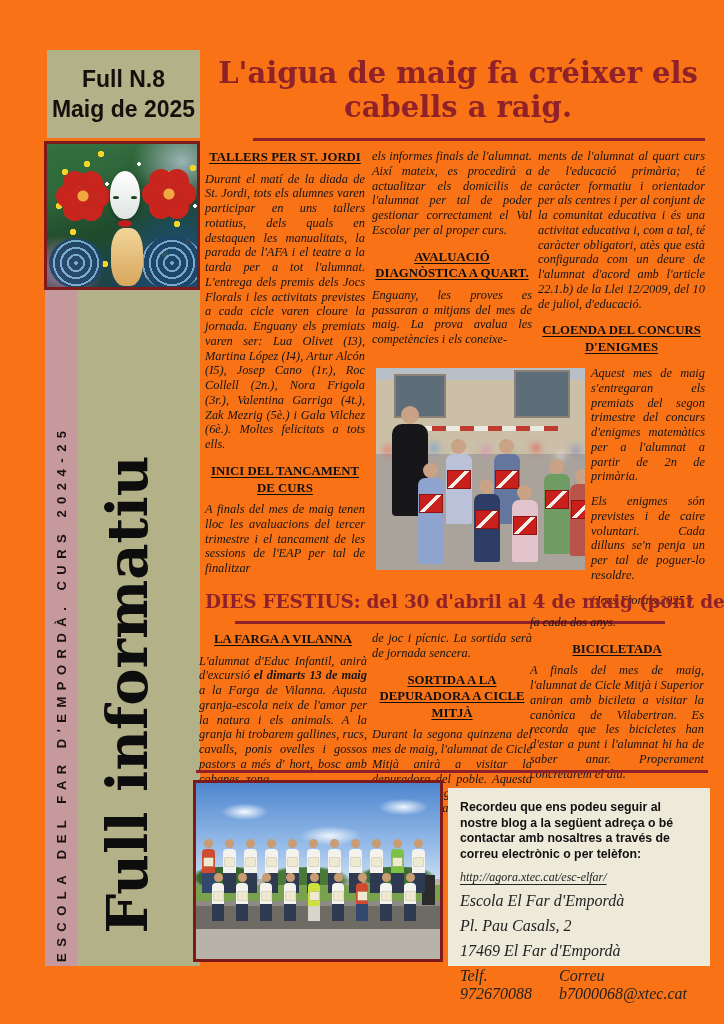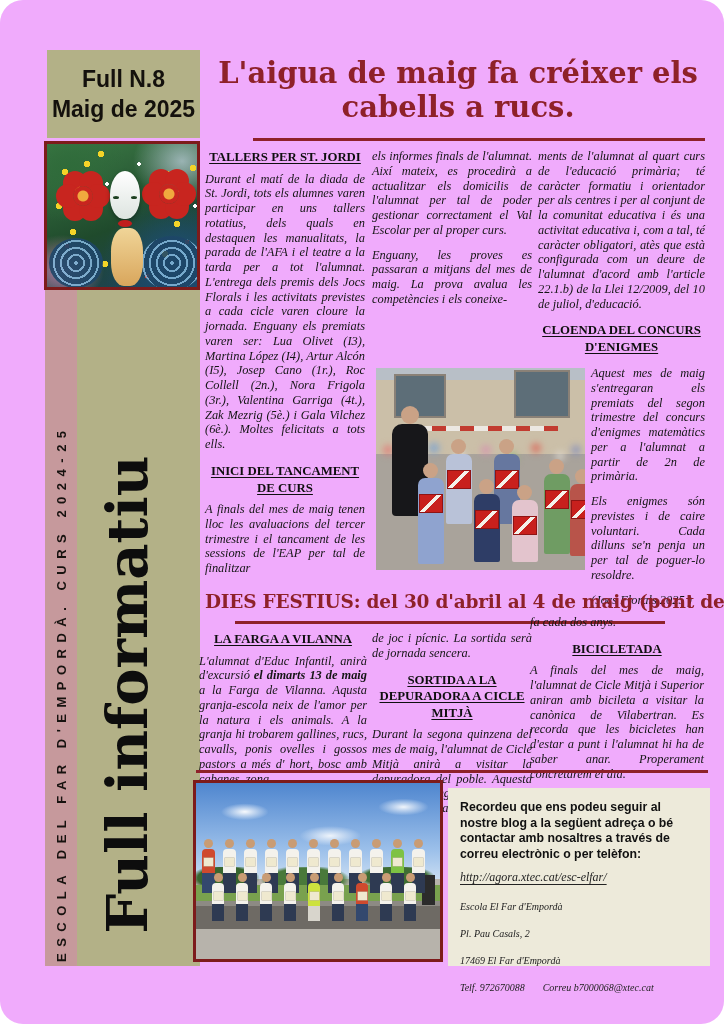--- a/index.html
+++ b/index.html
@@ -1,18 +1,18 @@
 <!DOCTYPE html>
 <html><head>
 <meta charset="utf-8">
 <style>
   * { box-sizing: border-box; }
   html,body { margin:0; padding:0; background:#fff; }
-  .page { position:relative; width:724px; height:1024px; background:#f0abfc; overflow:hidden;
-          font-family:"Liberation Serif", serif; color:#151515;border-radius:23px; }
+  .page { position:relative; width:724px; height:1024px; background:#f97316; overflow:hidden;
+          font-family:"Liberation Serif", serif; color:#151515; }
 
   
   .issue-box { position:absolute; left:47px; top:50px; width:153px; height:88px;
                background:#b3b187; display:flex; flex-direction:column; justify-content:center;
                text-align:center; font-family:"Liberation Sans", sans-serif; font-weight:700;
                font-size:23px; line-height:30px; color:#14110d; }
   .artwork { position:absolute; left:44px; top:141px; width:156px; height:149px;
              border:3px solid #7d1b1b; overflow:hidden;
              background:
                radial-gradient(60px 50px at 10% 88%, rgba(207,134,184,.85), transparent 70%),
@@ -161,21 +161,21 @@
   .pb-kid.lime  { background:linear-gradient(180deg,#cde23e 0 60%,#d8d5cc 60%); }
   .pb-kid.red   { background:linear-gradient(180deg,#cf4a2e 0 55%,#33486e 55%); }
 
   
   .contact { position:absolute; left:448px; top:788px; width:262px; height:178px;
              background:#edeada; padding:12px 12px 10px; }
   .contact-intro { margin:0; font-family:"Liberation Sans", sans-serif; font-weight:700;
                    font-size:12.3px; line-height:1.28; color:#111; }
   .contact-url { display:inline-block; margin-top:7px; font-style:italic; font-size:12px;
                  color:#222; text-decoration:underline; text-underline-offset:3px; cursor:pointer; }
-  .contact-line { margin:16px 0 0; font-style:italic; font-size:10px; color:#222; }
+  .contact-line { margin:7px 0 0; font-style:italic; font-size:16px; color:#222; }
   .contact-line.duo { display:flex; gap:18px; }
 </style>
 </head>
 <body>
 
 <div class="page">
 
   <div class="issue-box">
     <div>Full N.8</div>
     <div>Maig de 2025</div>
@@ -192,32 +192,33 @@
     <div class="aw-eye l"></div>
     <div class="aw-eye r"></div>
     <div class="aw-lips"></div>
   </div>
 
   <div class="strip-pink"></div>
   <div class="strip-olive"></div>
   <div class="vrot school-vert">ESCOLA DEL FAR D'EMPORDÀ. CURS 2024-25</div>
   <div class="vrot full-vert">Full informatiu</div>
 
-  <h1 class="headline">L'aigua de maig fa créixer els cabells a rucs.</h1>
+  <h1 class="headline">L'aigua de maig fa créixer els cabells a raig.</h1>
   <div class="rule rule-title"></div>
 
   <div class="col col-t1">
     <h2 class="sec-head">TALLERS PER ST. JORDI</h2>
     <p class="body-p">Durant el matí de la diada de St. Jordi, tots els alumnes varen participar en uns tallers rotatius, dels quals en destaquen les manualitats, la parada de l'AFA i el teatre a la tarda per a tot l'alumnat. L'entrega dels premis dels Jocs Florals i les activitats previstes a cada cicle varen cloure la jornada. Enguany els premiats varen ser: Lua Olivet (I3), Martina López (I4), Artur Alcón (I5), Josep Cano (1r.), Roc Collell (2n.), Nora Frigola (3r.), Valentina Garriga (4t.), Zak Mezrig (5è.) i Gala Vilchez (6è.). Moltes felicitats a tots ells.</p>
     <h2 class="sec-head after">INICI DEL TANCAMENT DE CURS</h2>
     <p class="body-p">A finals del mes de maig tenen lloc les avaluacions del tercer trimestre i el tancament de les sessions de l'EAP per tal de finalitzar</p>
   </div>
 
   <div class="col col-t2">
     <p class="body-p">els informes finals de l'alumnat. Així mateix, es procedirà a actualitzar els domicilis de l'alumnat per tal de poder gestionar correctament el Val Escolar per al proper curs.</p>
+    <h2 class="sec-head after">AVALUACIÓ DIAGNÒSTICA A QUART.</h2>
     <p class="body-p">Enguany, les proves es passaran a mitjans del mes de maig. La prova avalua les competències i els coneixe-</p>
   </div>
 
   <div class="col col-t3">
     <p class="body-p">ments de l'alumnat al quart curs de l'educació primària; té caràcter formatiu i orientador per als centres i per al conjunt de la comunitat educativa i és una activitat educativa i, com a tal, té caràcter obligatori, atès que està configurada com un deure de l'alumnat d'acord amb l'article 22.1.b) de la Llei 12/2009, del 10 de juliol, d'educació.</p>
     <h2 class="sec-head after">CLOENDA DEL CONCURS D'ENIGMES</h2>
   </div>
 
   <div class="photo-mid">
     <div class="pm-win w1"></div>

